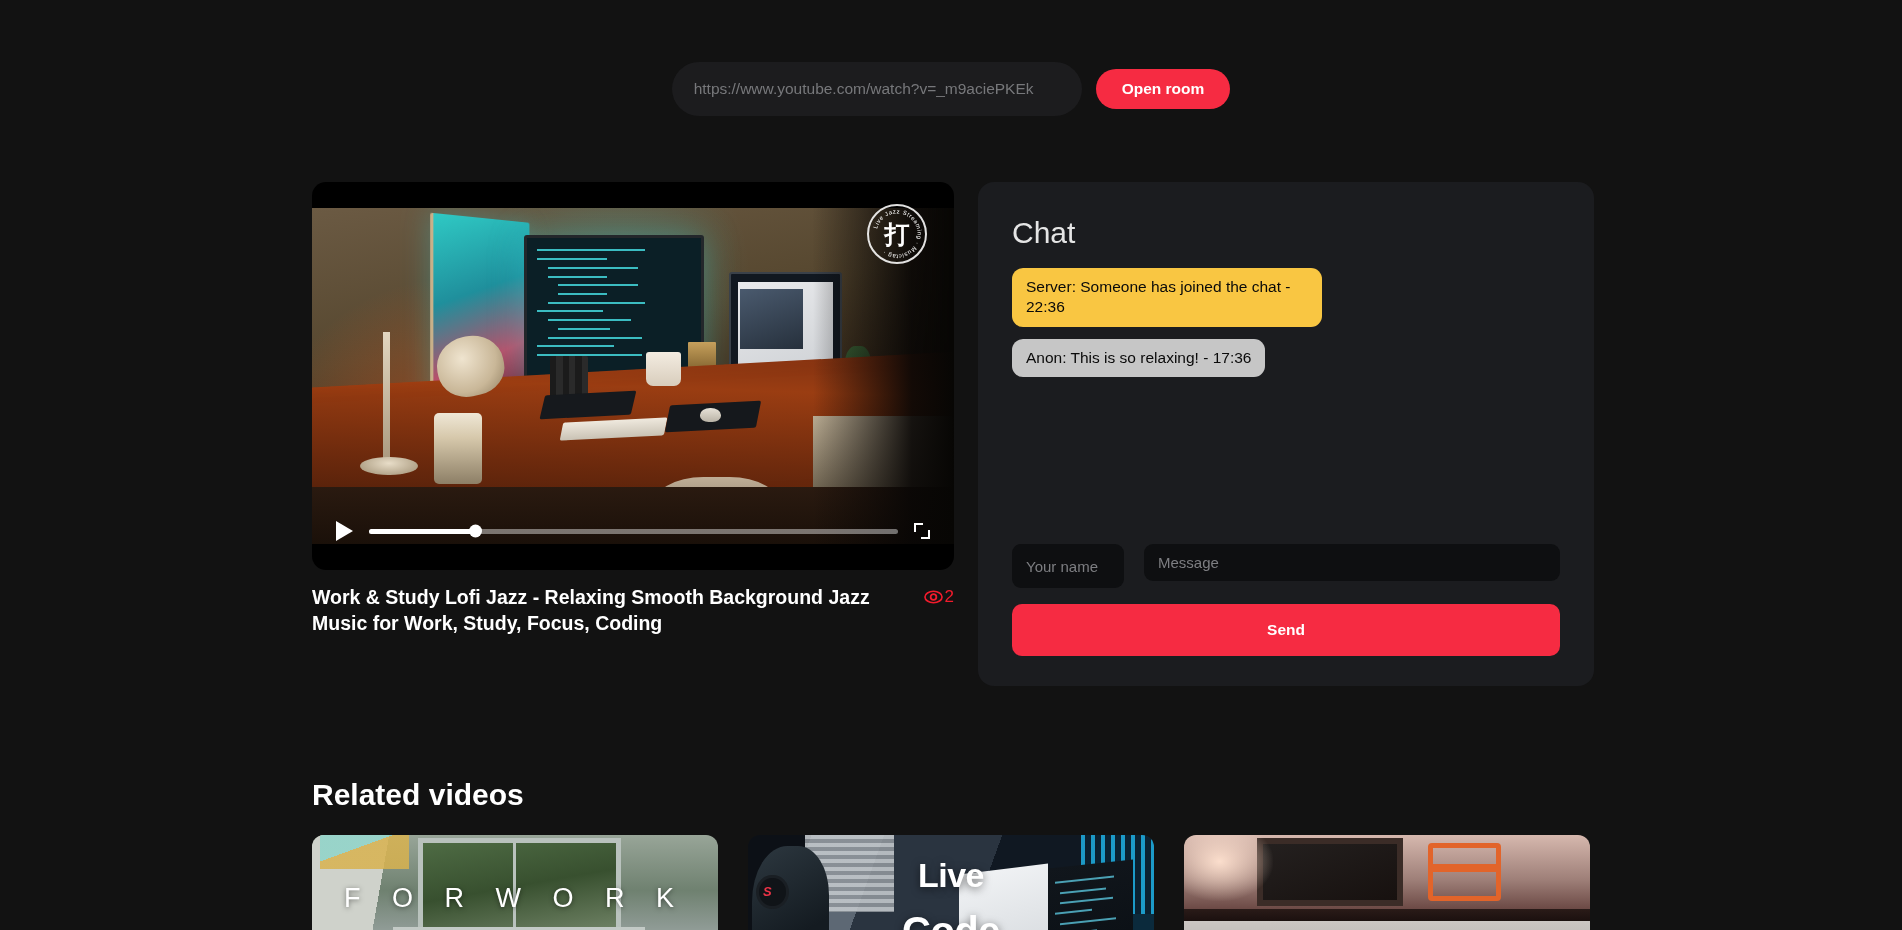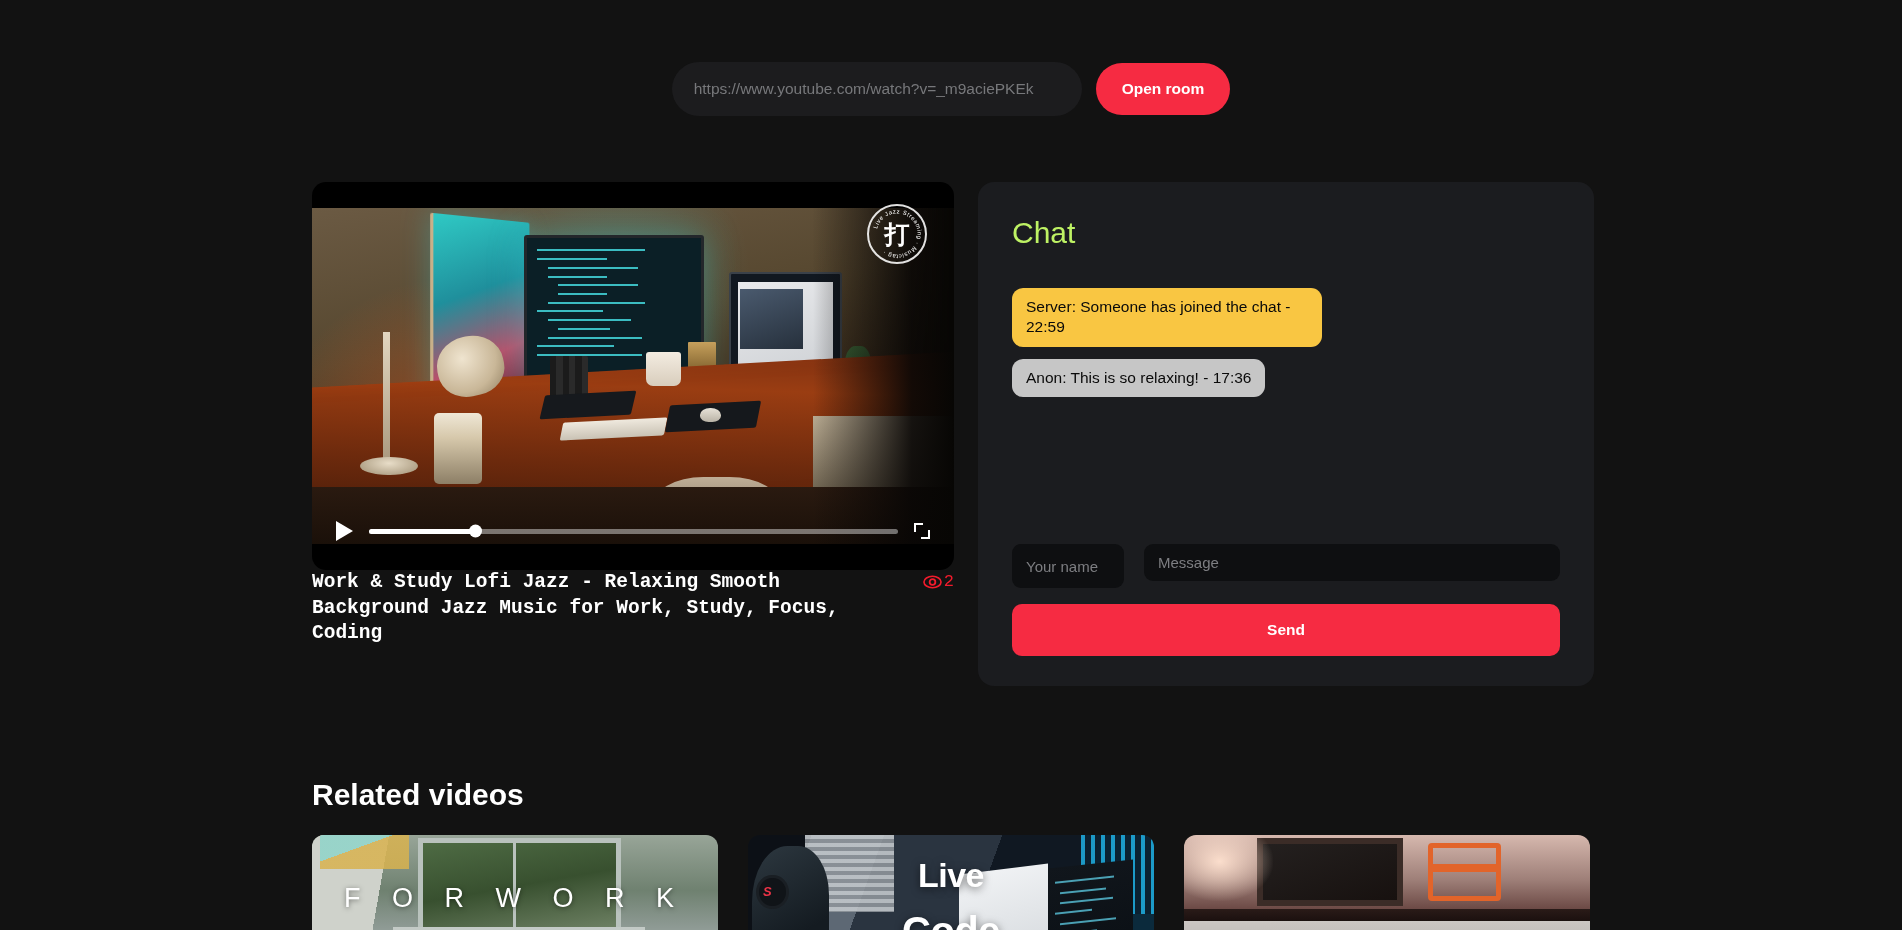--- a/index.html
+++ b/index.html
@@ -37,21 +37,21 @@
     border: none;
     border-radius: 27px;
     padding: 0 22px;
     color: #737373;
     font-size: 15.5px;
     font-family: "Liberation Sans", sans-serif;
     outline: none;
   }
   .url-input::placeholder { color: #77787b; }
   .open-room-btn {
-    height: 52px;
+    height: 40px;
     padding: 8px 26px;
     background: #f62b42;
     color: #ffffff;
     border: none;
     border-radius: 27px;
     font-size: 15.5px;
     font-weight: 700;
     font-family: "Liberation Sans", sans-serif;
     cursor: pointer;
     white-space: nowrap;
@@ -328,21 +328,21 @@
     border-right: 2px solid #ffffff;
     border-bottom: 2px solid #ffffff;
   }
 
   
   .video-meta {
     display: flex;
     align-items: flex-start;
     justify-content: space-between;
     gap: 18px;
-    font-family: Liberation Mono, monospace;
+    margin-top: 15px;
   }
   .video-title {
     color: #ffffff;
     font-size: 19.5px;
     font-weight: 700;
     line-height: 1.32;
     max-width: 560px;
   }
   .viewers {
     display: flex;
@@ -359,24 +359,24 @@
   .chat-panel {
     width: 616px;
     height: 504px;
     background: #1b1c1f;
     border-radius: 16px;
     padding: 34px 34px 30px 34px;
     display: flex;
     flex-direction: column;
   }
   .chat-title {
-    color: #bef264;
+    color: #e5e5e5;
     font-size: 30px;
     font-weight: 400;
-    margin-bottom: 38px;
+    margin-bottom: 18px;
   }
   .messages {
     flex: 1;
     display: flex;
     flex-direction: column;
     gap: 12px;
     overflow-y: auto;
     align-items: flex-start;
   }
   .msg {
@@ -692,21 +692,21 @@
           </svg>
           <span>2</span>
         </div>
       </div>
     </div>
 
     <div class="chat-panel">
       <div class="chat-title">Chat</div>
 
       <div class="messages">
-        <div class="msg server">Server: Someone has joined the chat - 22:59</div>
+        <div class="msg server">Server: Someone has joined the chat - 22:36</div>
         <div class="msg user">Anon: This is so relaxing! - 17:36</div>
       </div>
 
       <div class="chat-inputs">
         <input class="name-input" type="text" placeholder="Your name" style="">
         <input class="message-input" type="text" placeholder="Message" style="">
       </div>
 
       <button class="send-btn">Send</button>
     </div>

